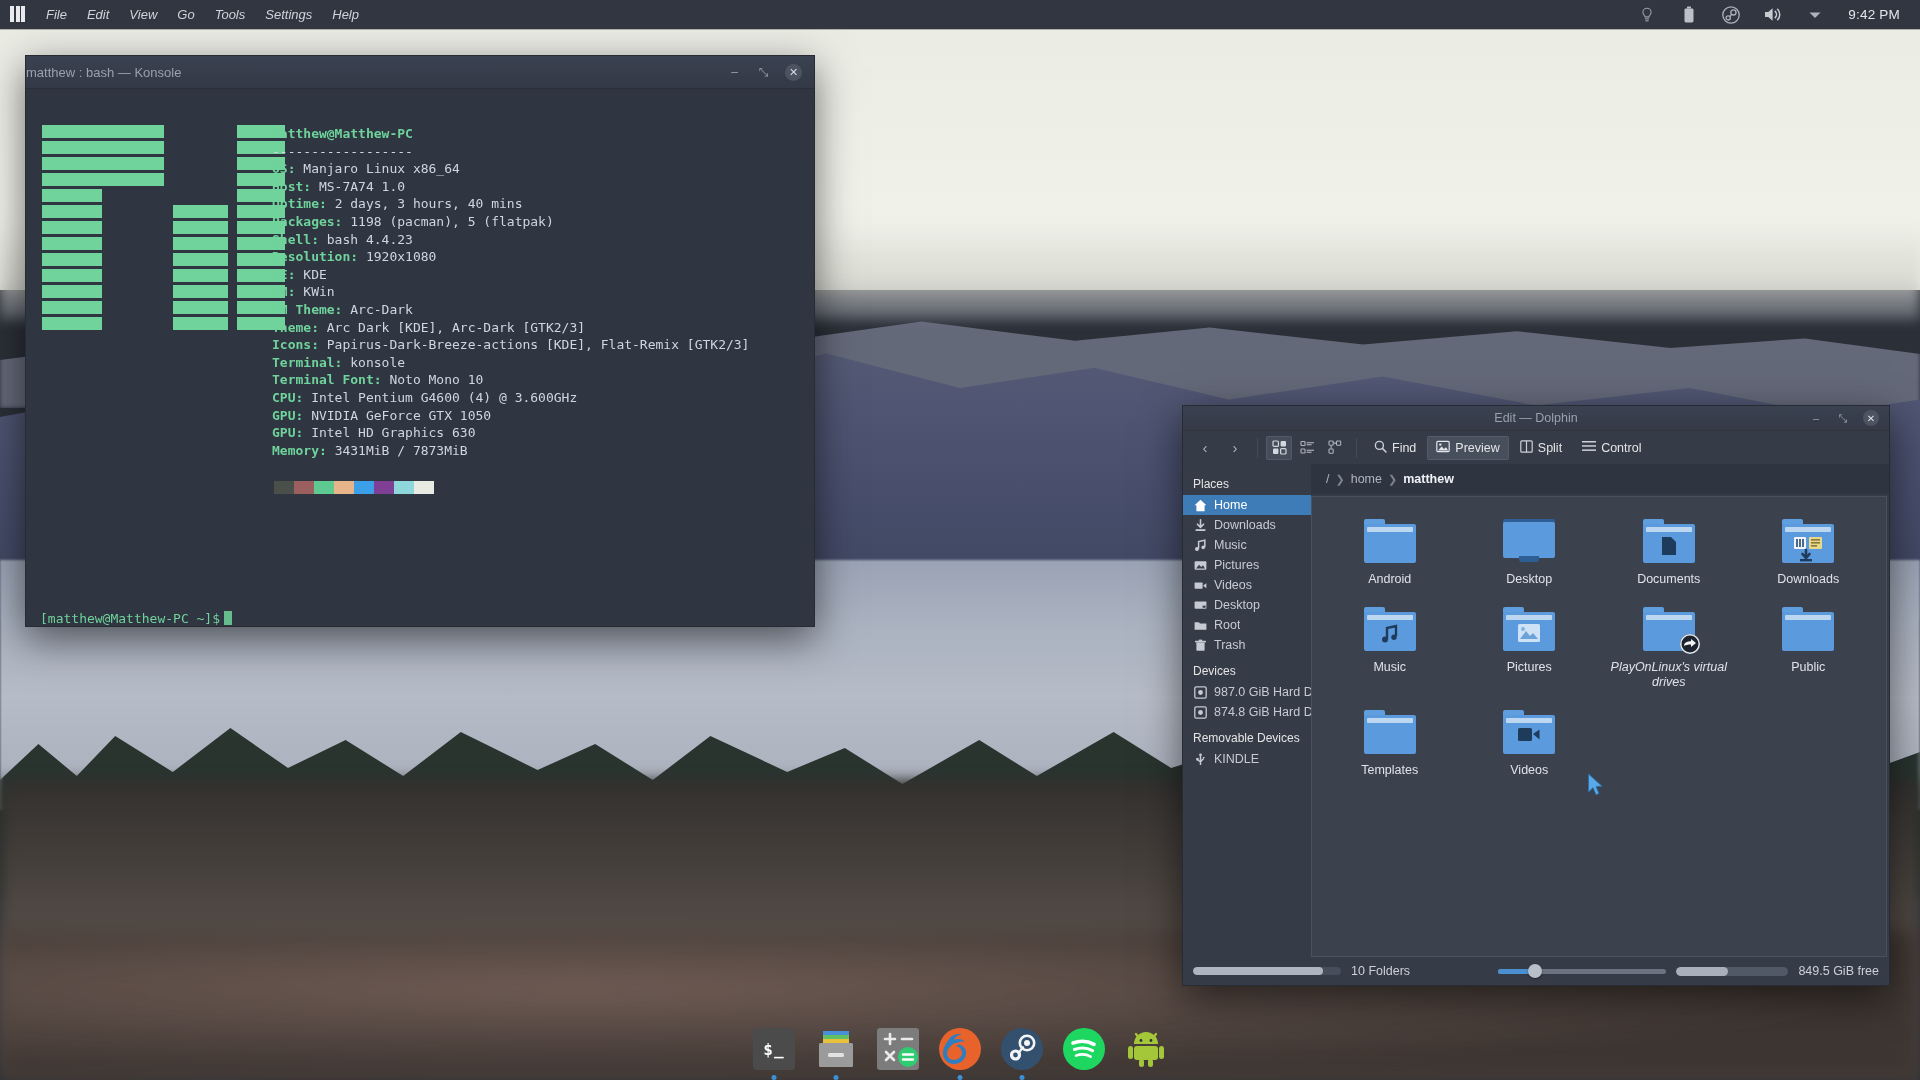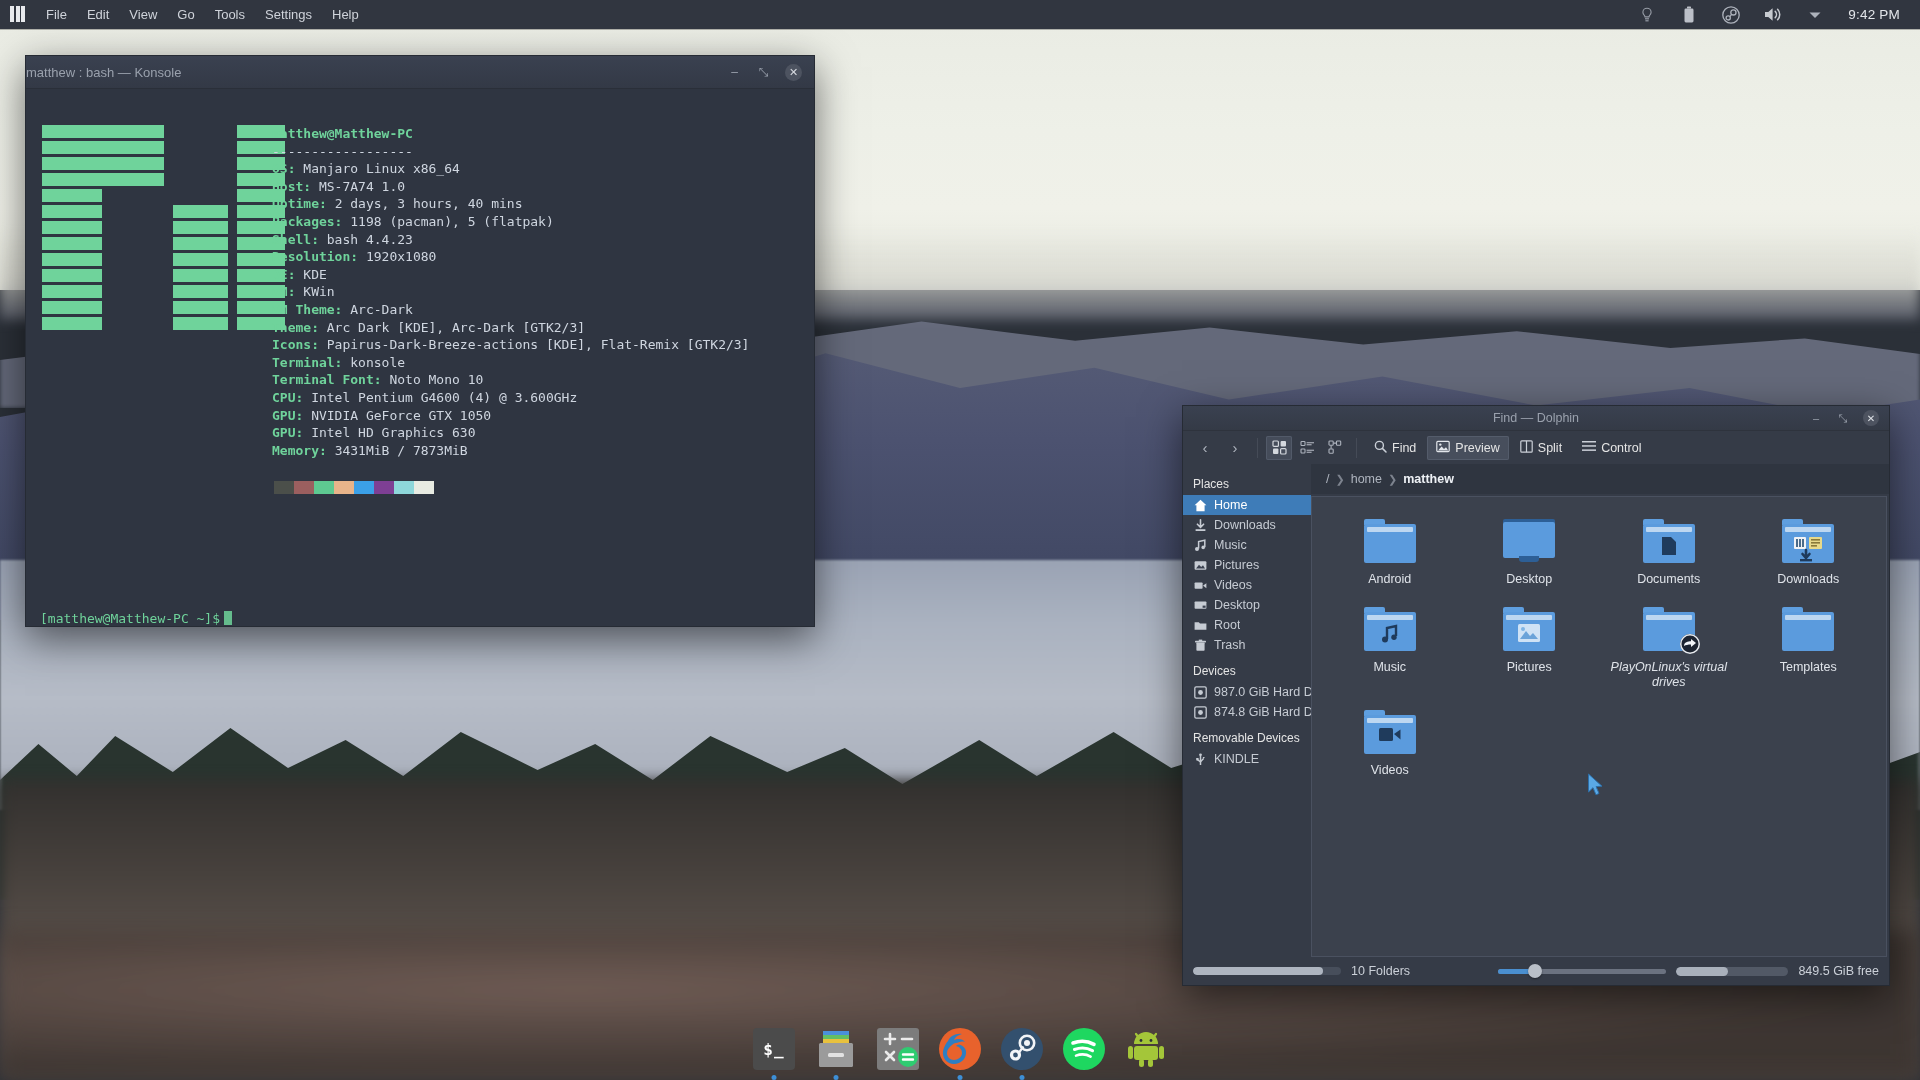--- a/index.html
+++ b/index.html
@@ -65,21 +65,21 @@
     box-shadow:0 1px 0 rgba(0,0,0,.25);
   }
   .menu-logo {
     width:17px; height:17px; margin:0 9px 0 10px;
     display:flex; gap:1.5px; align-items:flex-start;
   }
   .menu-logo i { display:block; background:#e8eaee; }
   .ml1 { width:4px; height:16px; }
   .ml2 { width:4px; height:16px; }
   .ml3 { width:4px; height:16px; }
-  .menu-item { padding:0 10px; height:29px; line-height:29px; cursor:default; white-space:nowrap; }
+  .menu-item { padding:0 10px; height:29px; line-height:29px; cursor:default; white-space:nowrap;font-style:italic; }
   .tray { margin-left:auto; display:flex; align-items:center; gap:12px; padding-right:12px; }
   .tray-ic { width:30px; height:29px; display:flex; align-items:center; justify-content:center; opacity:.85; }
   .tray-clock { font-size:13.5px; color:#e3e6ea; padding:0 8px 0 6px; letter-spacing:.2px; }
 
   
   #konsole {
     position:absolute; left:25px; top:55px; width:790px; height:572px;
     background:#2f3541; z-index:30;
     box-shadow:0 12px 38px rgba(0,0,0,.55);
     display:flex; flex-direction:column;
@@ -364,21 +364,21 @@
     </div>
   </div>
 
   <div class="k-prompt">
     <span>[matthew@Matthew-PC ~]$</span><span class="cursor"></span>
   </div>
 </div>
 
 <div id="dolphin">
   <div class="d-title">
-    <div class="d-title-text">Find — Dolphin</div>
+    <div class="d-title-text">Edit — Dolphin</div>
     <div class="d-btns">
       <div class="d-btn">–</div>
       <div class="d-btn">⤡</div>
       <div class="d-btn d-close">✕</div>
     </div>
   </div>
 
   <div class="d-toolbar">
     <div class="tb-nav">‹</div>
     <div class="tb-nav">›</div>
@@ -661,20 +661,28 @@
                 </div>
               </div>
               <div class="item-lbl link">PlayOnLinux's virtual drives</div>
             </div>
             <div class="item">
               <div class="folder">
                 <div class="f-tab"></div>
                 <div class="f-body"></div>
                 <div class="f-strip"></div>
               </div>
+              <div class="item-lbl">Public</div>
+            </div>
+            <div class="item">
+              <div class="folder">
+                <div class="f-tab"></div>
+                <div class="f-body"></div>
+                <div class="f-strip"></div>
+              </div>
               <div class="item-lbl">Templates</div>
             </div>
             <div class="item">
               <div class="folder">
                 <div class="f-tab"></div>
                 <div class="f-body"></div>
                 <div class="f-strip"></div>
                 <div class="f-emb"><svg width="22" height="15" viewBox="0 0 22 15">
                     <rect x="0" y="1" width="14" height="13" rx="1.5" fill="#1f3b5c"></rect>
                     <path d="M15 7 L21.5 2.5 V12.5 Z" fill="#1f3b5c"></path>

